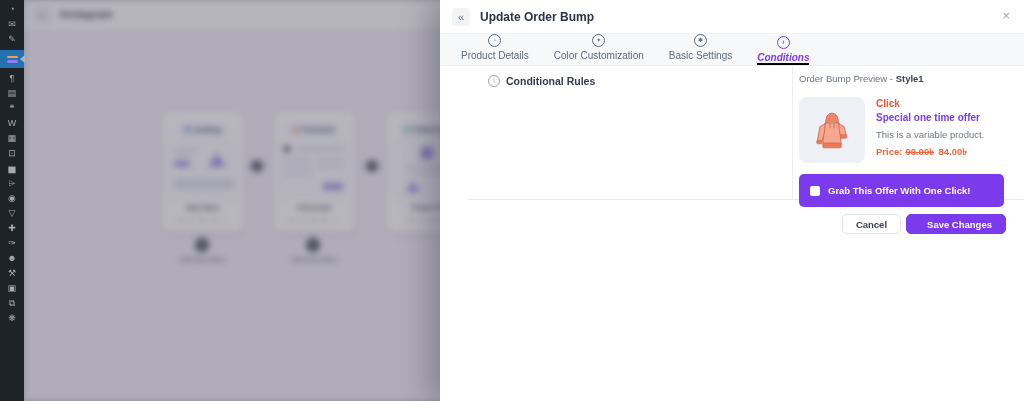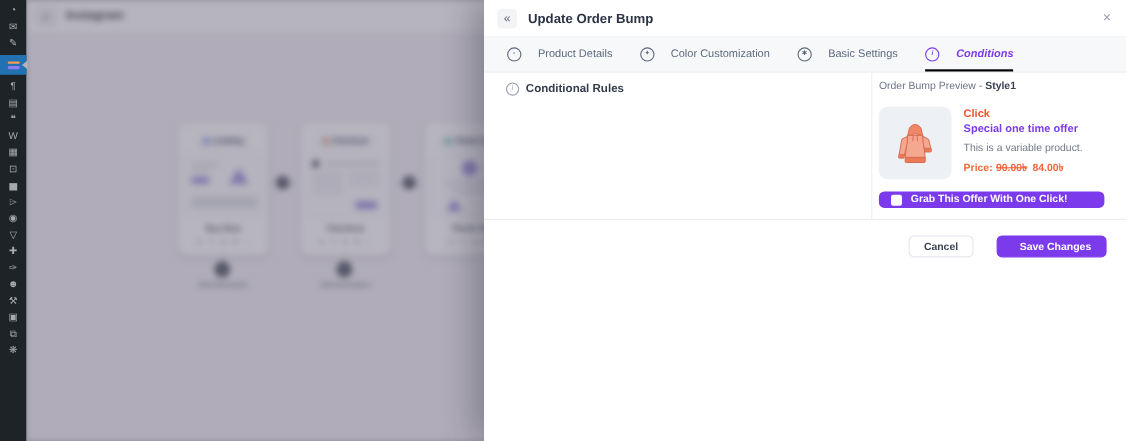--- a/index.html
+++ b/index.html
@@ -43,25 +43,25 @@
   .drawer{position:absolute;left:440px;top:0;width:584px;height:401px;background:#fff;z-index:20;
     box-shadow:-10px 0 28px rgba(25,25,45,.30);display:flex;flex-direction:column;}
   .dw-header{height:33px;flex:0 0 auto;display:flex;align-items:center;padding-left:12px;position:relative;
     border-bottom:1px solid #f1f2f5;}
   .back-chip{width:18px;height:18px;background:#f3f4f6;border-radius:4px;color:#5b6575;font-size:11px;
     line-height:18px;text-align:center;cursor:pointer;}
   .dw-title{margin-left:10px;font-size:12px;font-weight:bold;color:#2b3344;}
   .close-x{position:absolute;right:14px;top:9px;font-size:13px;color:#98a1ad;cursor:pointer;line-height:14px;}
   .tabbar{height:31px;flex:0 0 auto;background:#f7f8fa;border-bottom:1px solid #ebedf1;display:flex;
     align-items:stretch;padding-left:21px;gap:25px;}
-  .tab{display:flex;align-items:center;gap:15px;font-size:10px;color:#5d6a7c;cursor:pointer;box-sizing:border-box;}
+  .tab{display:flex;align-items:center;gap:3px;font-size:10px;color:#5d6a7c;cursor:pointer;box-sizing:border-box;flex-direction:column;}
   .tab .tico{width:11px;height:11px;border:1px solid currentColor;border-radius:50%;font-size:6px;
     line-height:10px;text-align:center;flex:0 0 auto;}
   .tab.active{color:#7c3aed;font-weight:bold;border-bottom:2px solid #000000;padding-top:2px;font-style:italic;}
-  .dw-content{flex:0 0 auto;height:133px;display:flex;border-bottom:1px solid #e9ebef;}
+  .dw-content{flex:0 0 auto;height:133px;display:flex;border-bottom:1px solid #e9ebef;margin-left:28px;}
   .col-left{flex:1 1 auto;padding:9px 4px 0 16px;box-sizing:border-box;}
   .sec-head{display:flex;align-items:center;gap:6px;margin-left:4px;}
   .info-i{width:10px;height:10px;border:1px solid #9aa3af;border-radius:50%;color:#9aa3af;font-size:6.5px;
     line-height:9px;text-align:center;flex:0 0 auto;font-style:normal;}
   .sec-title{font-size:10.5px;font-weight:bold;color:#323c4d;}
   .hl-box{margin:8px 4px 0 3px;height:37px;border:2px solid #f5573b;border-radius:10px;display:flex;
     align-items:center;padding:0 14px 0 12px;box-sizing:border-box;gap:7px;}
   .hl-label{font-size:10px;color:#3f4a5a;}
   .hl-arrow{margin-left:auto;flex:0 0 auto;display:flex;align-items:center;}
   .toggle{width:20px;height:11px;border-radius:6px;background:#d8d4e2;position:relative;cursor:pointer;flex:0 0 auto;}
@@ -72,25 +72,25 @@
   .prev-title b{color:#3a4254;}
   .prod-row{display:flex;margin-top:13px;gap:11px;}
   .prod-img{width:66px;height:66px;border-radius:8px;background:#edf0f4;flex:0 0 auto;
     display:flex;align-items:center;justify-content:center;}
   .prod-info{padding-top:1px;}
   .p-name{font-size:10px;font-weight:bold;color:#f15430;}
   .p-offer{font-size:10px;font-weight:bold;color:#7c3aed;margin-top:3px;}
   .p-desc{font-size:9.5px;color:#6f7886;margin-top:6px;}
   .p-price{font-size:9.5px;font-weight:bold;color:#f1663e;margin-top:5px;}
   .p-price .old{text-decoration:line-through;margin:0 2px 0 3px;}
-  .cta{margin-top:11px;height:15px;background:#7c3aed;border-radius:5px;display:flex;align-items:center;
+  .cta{margin-top:11px;height:33px;background:#7c3aed;border-radius:5px;display:flex;align-items:center;
     padding-left:11px;gap:8px;cursor:pointer;}
   .cta-check{width:10px;height:10px;background:#fff;border-radius:2px;flex:0 0 auto;}
   .cta-label{font-size:9.5px;font-weight:bold;color:#fff;}
-  .dw-footer{flex:0 0 auto;display:flex;justify-content:flex-end;gap:21px;padding:14px 18px 0 0;}
+  .dw-footer{flex:0 0 auto;display:flex;justify-content:flex-end;gap:5px;padding:14px 18px 0 0;}
   .btn{height:20px;border-radius:5px;font-size:9.5px;font-weight:bold;display:flex;align-items:center;
     padding:0 13px;cursor:pointer;box-sizing:border-box;}
   .btn-cancel{background:#fff;border:1px solid #e3e6eb;color:#3a4254;}
   .btn-save{background:#7c3aed;color:#fff;border:1px solid #7c3aed;padding-left:20px;}
 </style>
 </head>
 <body>
 
 <div class="screen">
 

